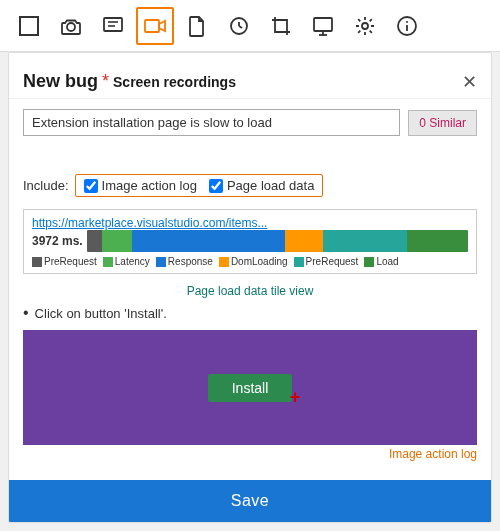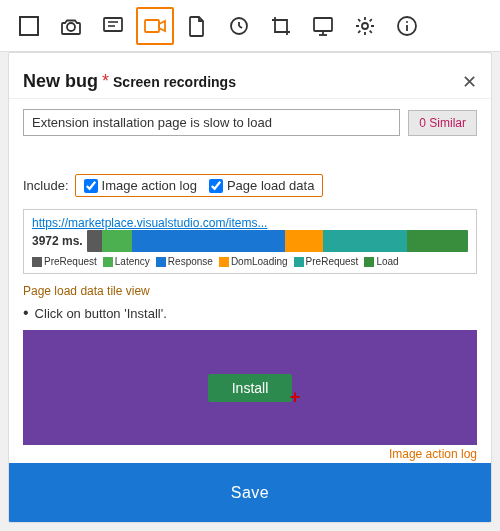--- a/index.html
+++ b/index.html
@@ -196,23 +196,23 @@
       margin-right: 6px;
     }
     .legend-color {
       width: 10px;
       height: 10px;
       display: inline-block;
     }
 
     
     .annotation-label {
-      color: #a16207;
+      color: #0f766e;
       font-size: 12px;
-      text-align: left;
+      text-align: center;
       margin-top: 8px;
       margin-bottom: 6px;
     }
 
     
     .action-step {
       font-size: 13px;
       color: #333;
       margin-bottom: 8px;
       display: flex;
@@ -255,21 +255,21 @@
 
     .image-annotation {
       color: #e07000;
       font-size: 12px;
       text-align: right;
     }
 
     
     .footer {
       background: #1976d2;
-      height: 59px;
+      height: 42px;
       display: flex;
       align-items: center;
       justify-content: center;
       cursor: pointer;
     }
     .footer-btn {
       background: none;
       border: none;
       color: white;
       font-size: 16px;

